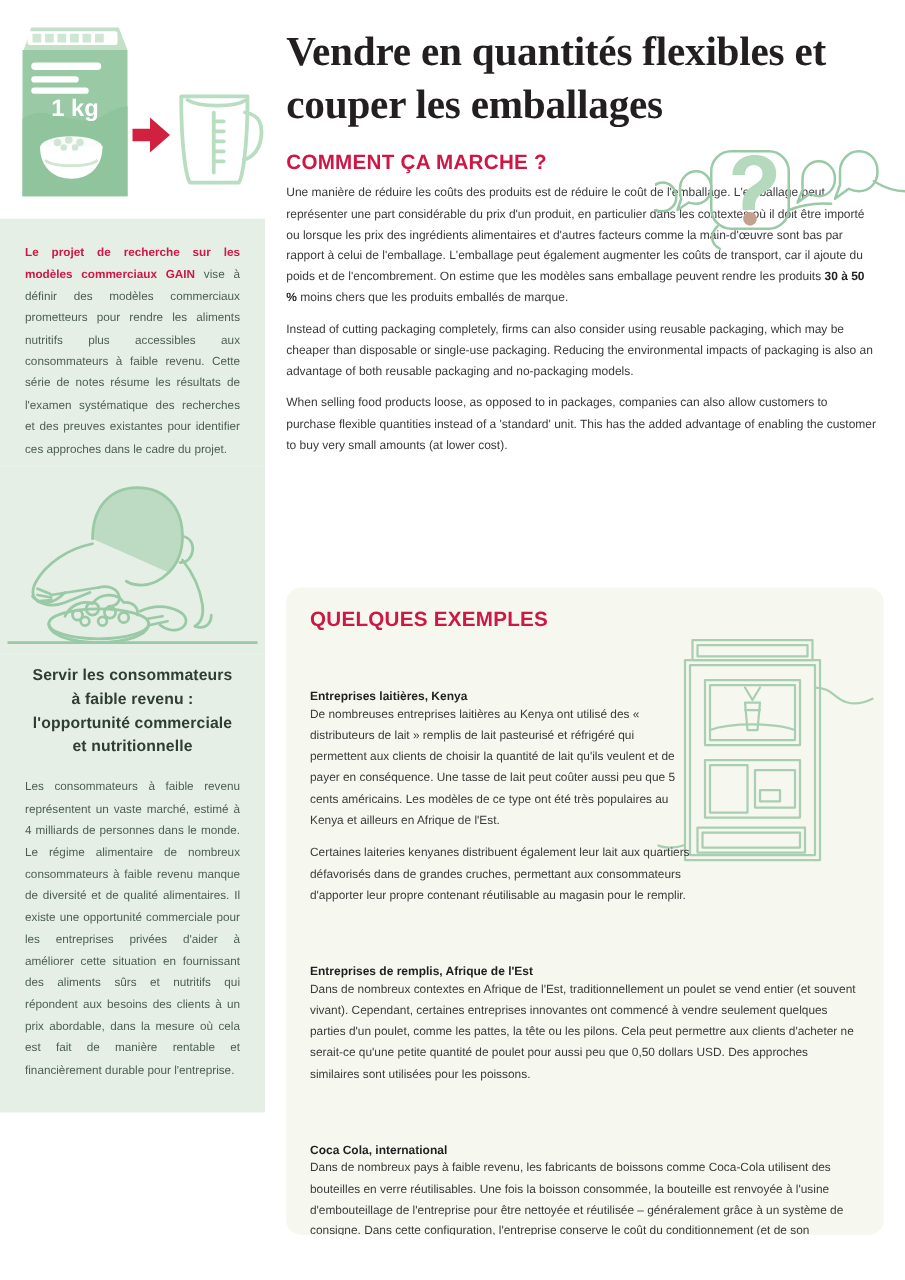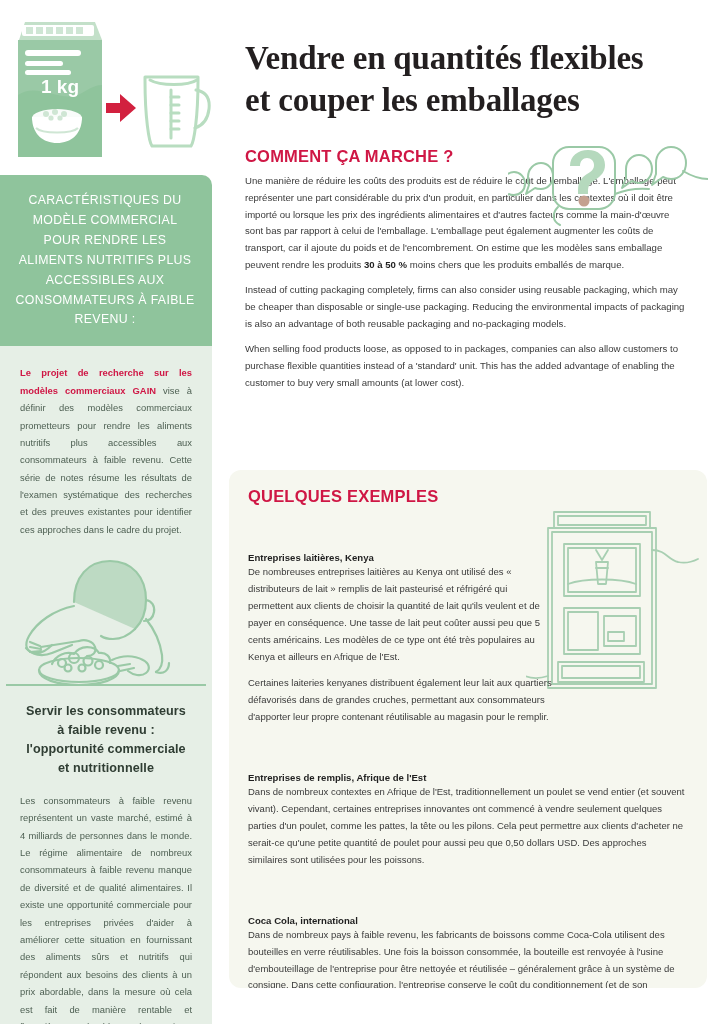--- a/index.html
+++ b/index.html
@@ -71,40 +71,40 @@
   .sb-body2 {
     width: 212px;
     background: #e6efe6;
     padding: 4px 20px 26px 20px;
   }
 
   
   .content {
     position: absolute; left: 212px; top: 0;
     width: 512px; height: 1024px;
-    padding: 16px;
+    padding: 0;
   }
   .title {
     font-family: "Liberation Serif", serif;
     font-weight: 700;
     font-size: 33px;
     line-height: 1.26;
     color: #231f20;
     padding: 22px 36px 0 17px;
     letter-spacing: -.2px;
   }
 
   .sec-head {
     color: #cf1745;
     font-size: 16.5px;
     font-weight: 700;
     letter-spacing: .2px;
     padding: 0 0 7px 17px;
   }
-  .hiw-wrap { position: relative; margin-top: 26px; }
+  .hiw-wrap { position: relative; margin-top: 16px; }
   .qmark-illus {
     position: absolute; right: 0; top: -8px;
     pointer-events: none;
   }
   .body-text {
     font-size: 9.6px;
     line-height: 1.74;
     color: #3a3a3a;
     padding-left: 17px;
     padding-right: 22px;
@@ -195,21 +195,20 @@
         <g fill="none" stroke="#b8ddc0" stroke-width="3" stroke-linejoin="round" stroke-linecap="round">
           <path d="M145 77 h53 v3 c0 38 -4 62 -7 66 h-39 c-3 -4 -7 -28 -7 -66 z"></path>
           <path d="M150 80 c10 6 38 6 47 0"></path>
           <path d="M196 90 c12 2 14 10 13 19 c-1 9 -5 16 -14 19"></path>
           <path d="M171 90 v48"></path>
           <path d="M171 97 h8 M171 105 h8 M171 113 h8 M171 121 h8 M171 129 h8"></path>
         </g>
       </svg>
     </div>
 
-    <div class="sb-head no-sel">CARACTÉRISTIQUES DU MODÈLE COMMERCIAL POUR RENDRE LES ALIMENTS NUTRITIFS PLUS ACCESSIBLES AUX CONSOMMATEURS À FAIBLE REVENU :</div>
 
     <div class="sb-body">
       <p class="sb-para"><span class="hl">Le projet de recherche sur les modèles commerciaux GAIN</span><span> vise à définir des modèles commerciaux prometteurs pour rendre les aliments nutritifs plus accessibles aux consommateurs à faible revenu. Cette série de notes résume les résultats de l'examen systématique des recherches et des preuves existantes pour identifier ces approches dans le cadre du projet.</span></p>
     </div>
 
     <div class="sb-illus2">
       <svg width="200" height="150" viewBox="0 0 200 150" xmlns="http://www.w3.org/2000/svg">
         <g fill="none" stroke="#9ac9a6" stroke-width="2.2" stroke-linecap="round" stroke-linejoin="round">
 
           <path d="M68 58 c0 -25 14 -41 36 -41 c22 0 36 16 36 39 c0 12 -4 22 -11 29" fill="#9ac9a6" fill-opacity=".55"></path>

